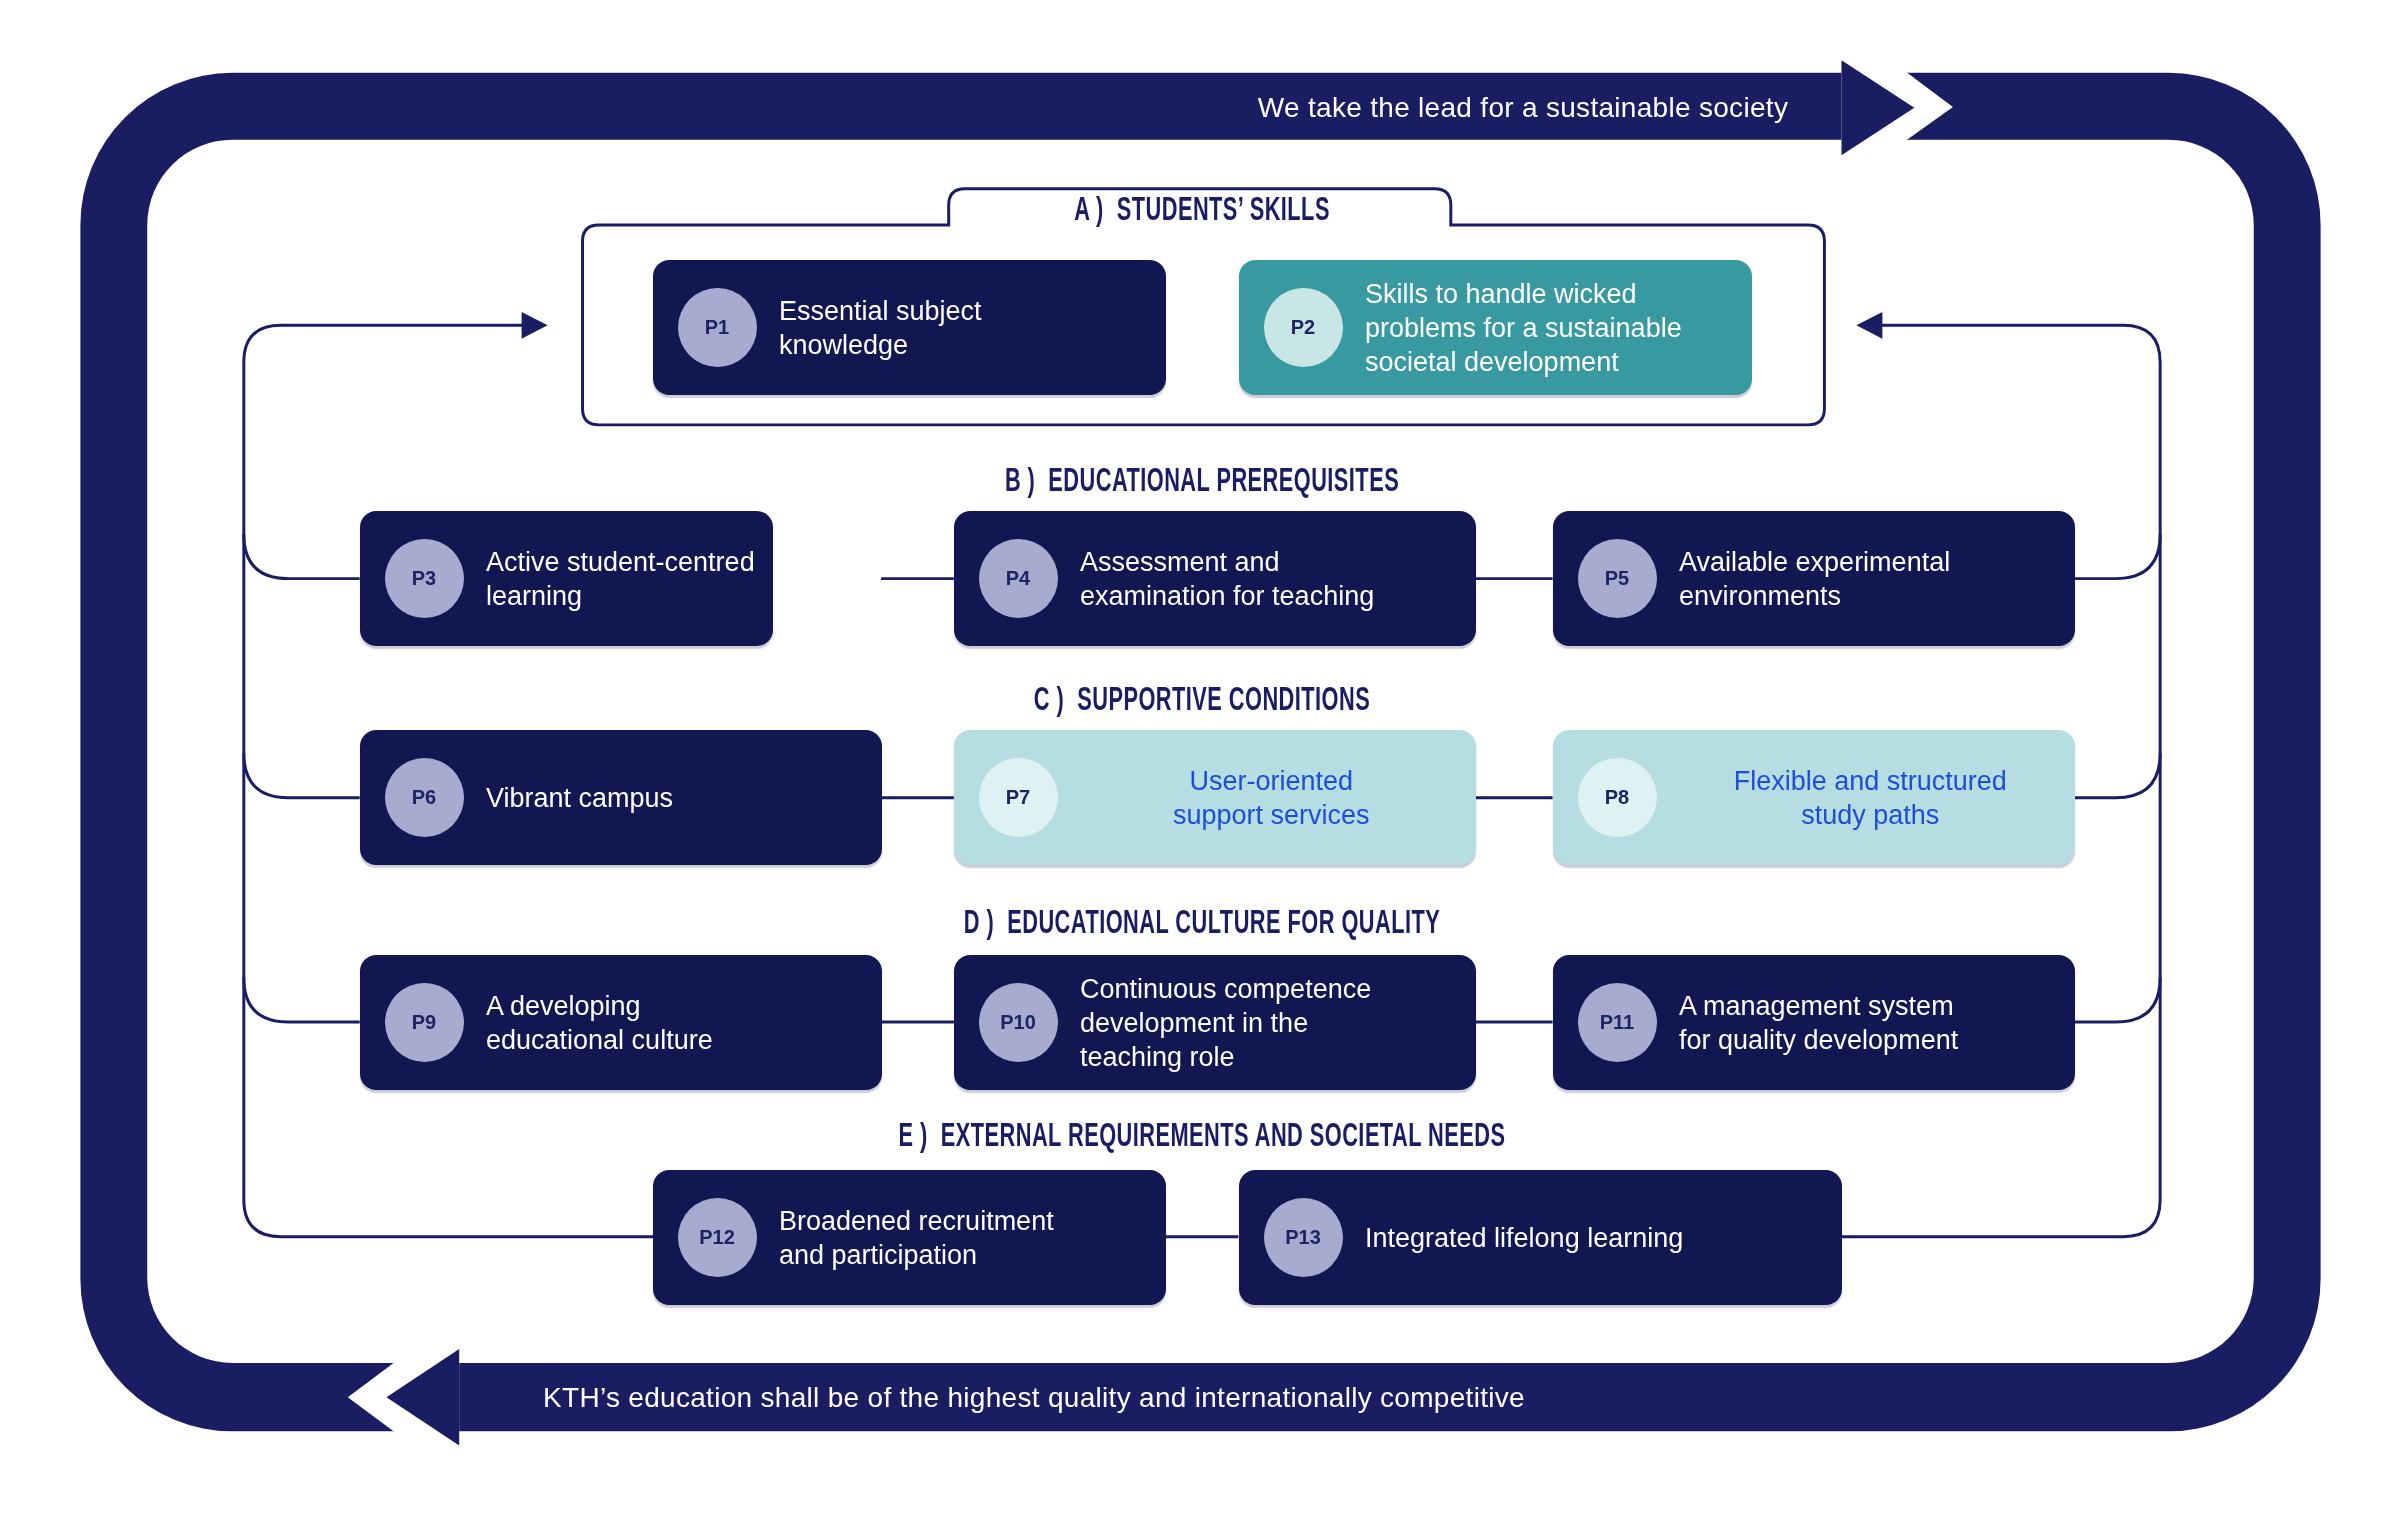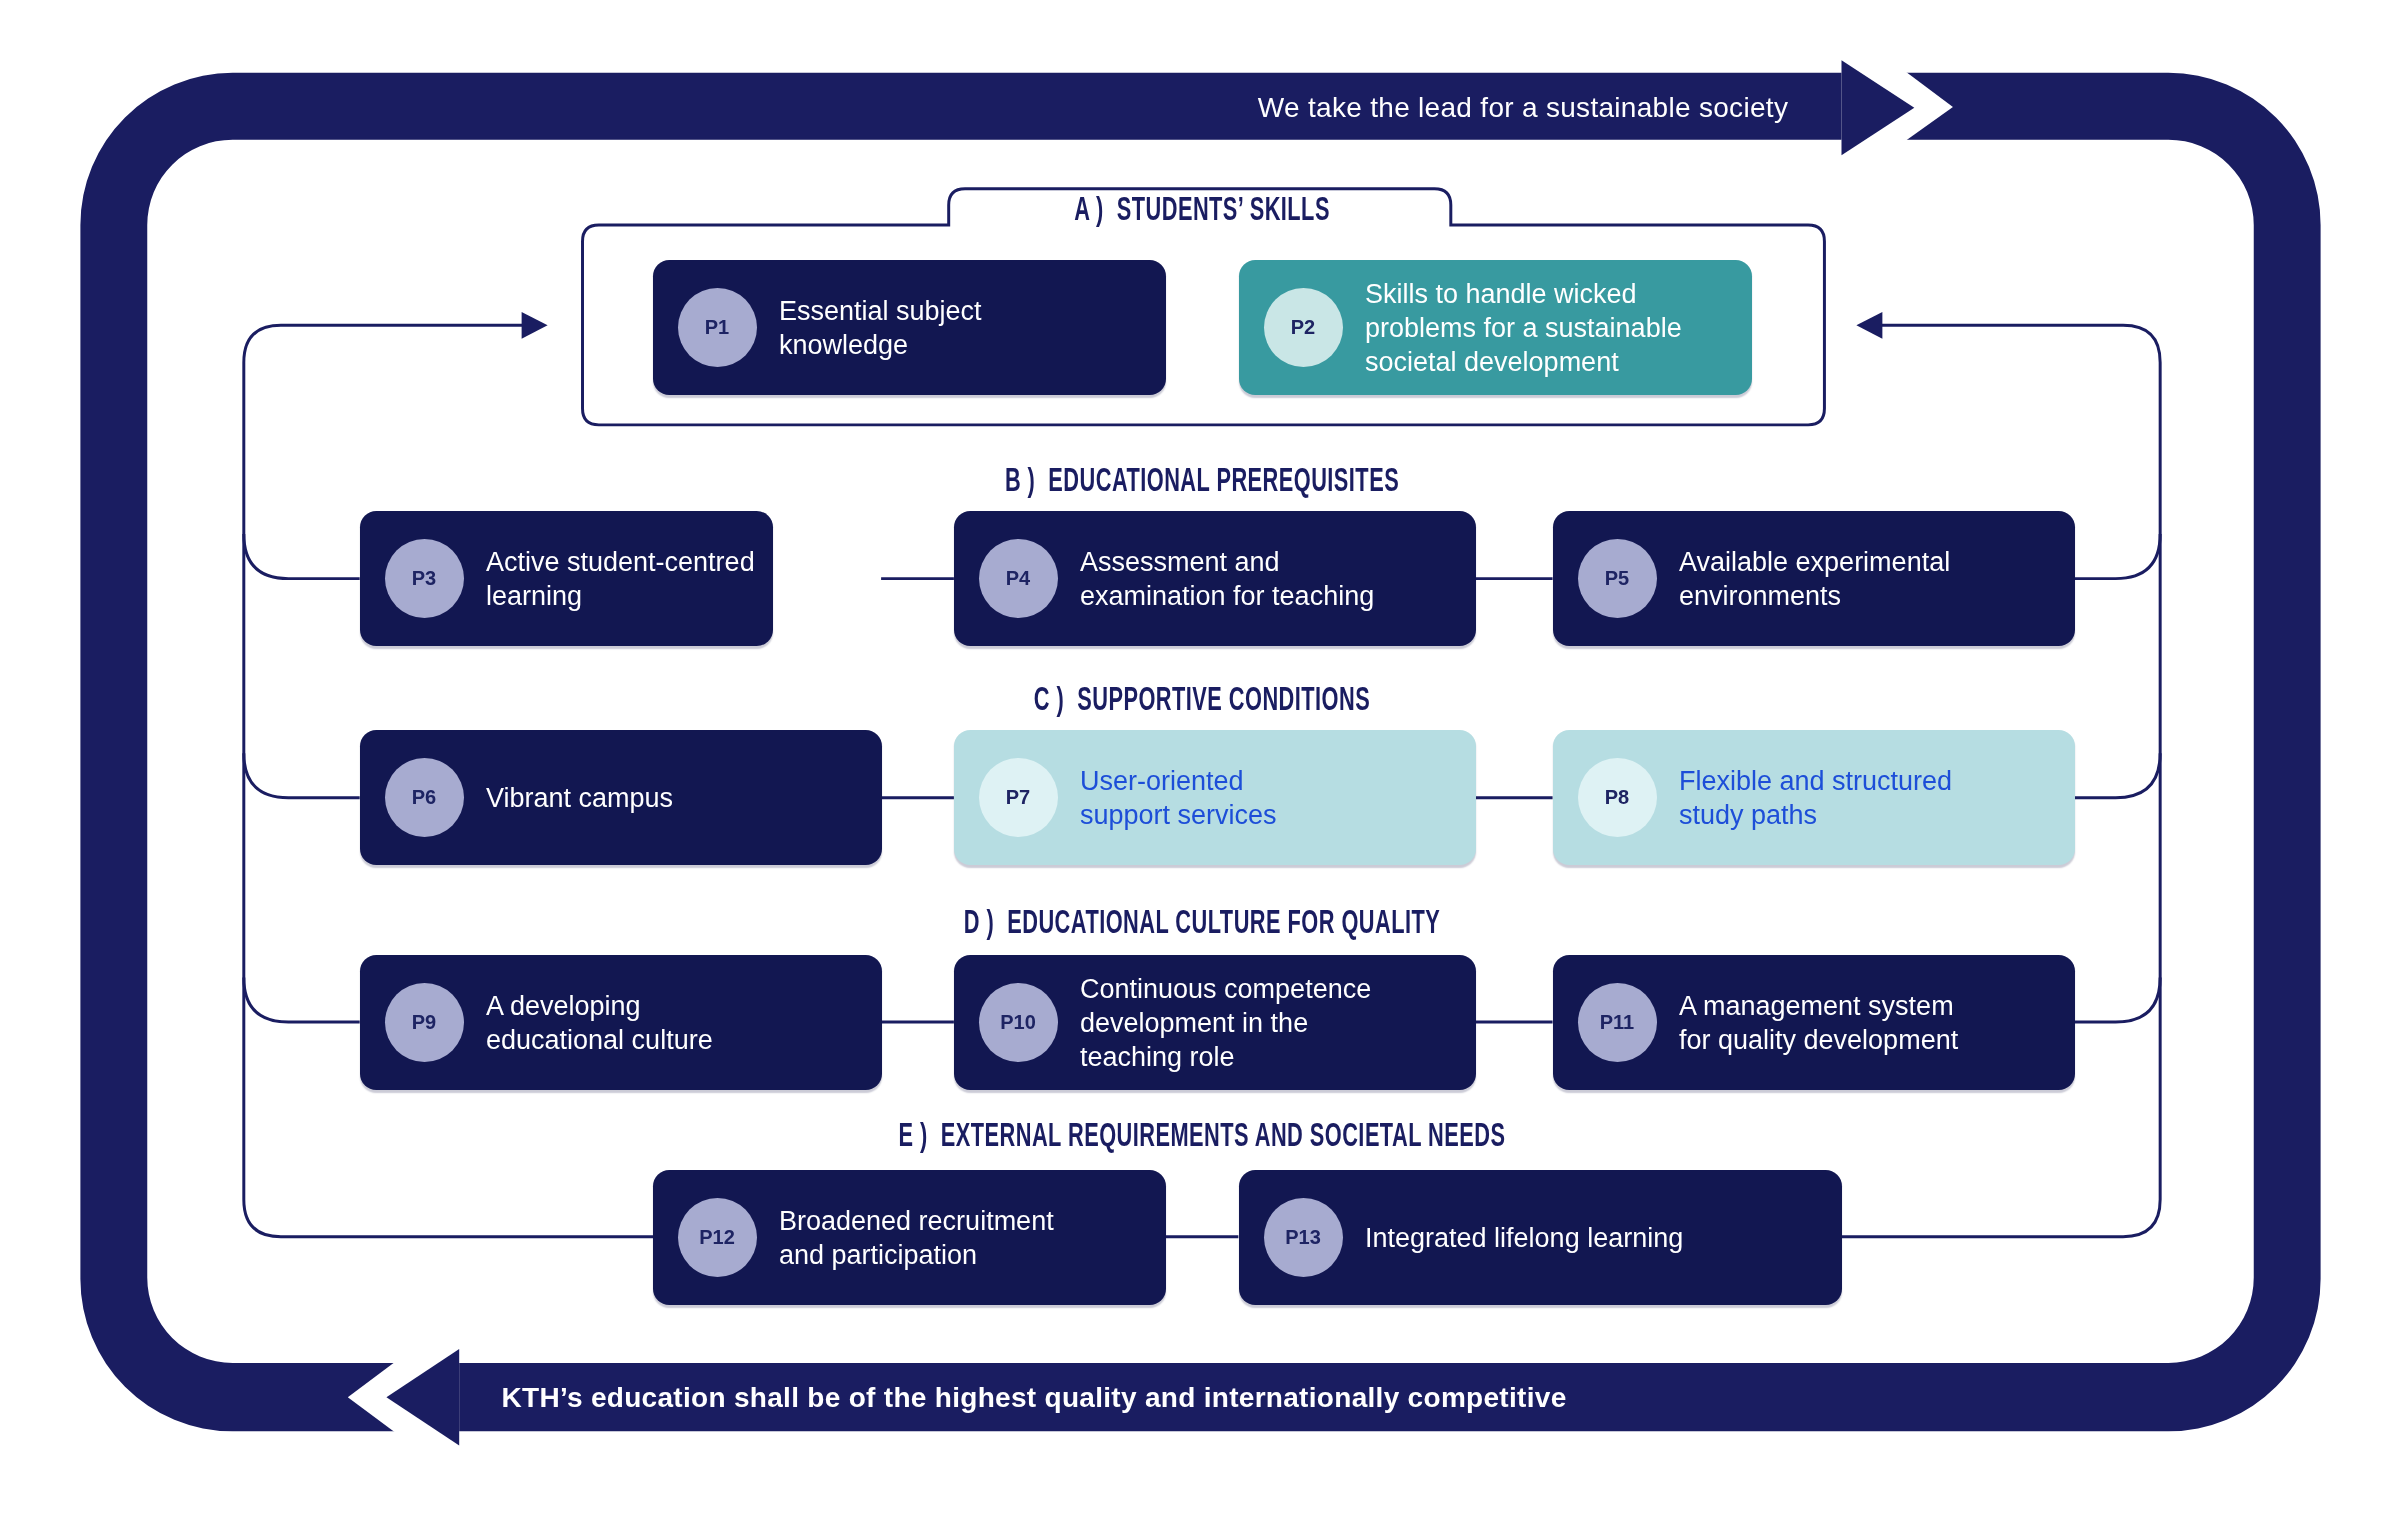--- a/index.html
+++ b/index.html
@@ -3,31 +3,31 @@
 <meta charset="utf-8">
 <style>
   html,body{margin:0;padding:0;background:#ffffff;}
   body{width:2401px;height:1516px;font-family:"Liberation Sans","DejaVu Sans",sans-serif;}
   .stage{position:absolute;left:0;top:0;width:2401px;height:1516px;overflow:hidden;}
   .stage svg{position:absolute;left:0;top:0;}
 
   .banner{position:absolute;transform:translate(-50%,-50%);color:#ffffff;
           font-size:28px;font-weight:400;letter-spacing:0.3px;white-space:pre;}
   .banner-top{left:1523px;top:108px;}
-  .banner-bottom{left:1034px;top:1398px;font-weight:bold;}
+  .banner-bottom{left:1034px;top:1398px;}
 
   .sec-label{position:absolute;transform:translate(-50%,-50%) scaleX(.66);
              transform-origin:center;color:#1a1d61;font-weight:700;font-size:33px;
              letter-spacing:0.7px;white-space:pre;}
 
   .card{position:absolute;height:135px;border-radius:16.3px;
         box-shadow:0 2.2px 1.5px rgba(16,20,70,.22);}
   .card.navy{background:#121751;}
   .card.teal{background:#389aa0;}
-  .card.light{background:#b6dde2;}
+  .card.light{background:#b6dde2;text-align:center;}
   .card .badge{position:absolute;left:24.5px;top:28px;width:79px;height:79px;
                border-radius:50%;display:flex;align-items:center;justify-content:center;
                font-size:20px;font-weight:700;color:#1e2463;}
   .card.navy .badge{background:#a7abd0;}
   .card.teal .badge{background:#c9e6e6;}
   .card.light .badge{background:#def2f4;}
   .card .card-text{position:absolute;left:126px;right:13.4px;top:50%;
                    transform:translateY(-50%);font-size:27px;line-height:34px;
                    white-space:pre-line;color:#ffffff;}
   .card.light .card-text{color:#1d4ed8;}

